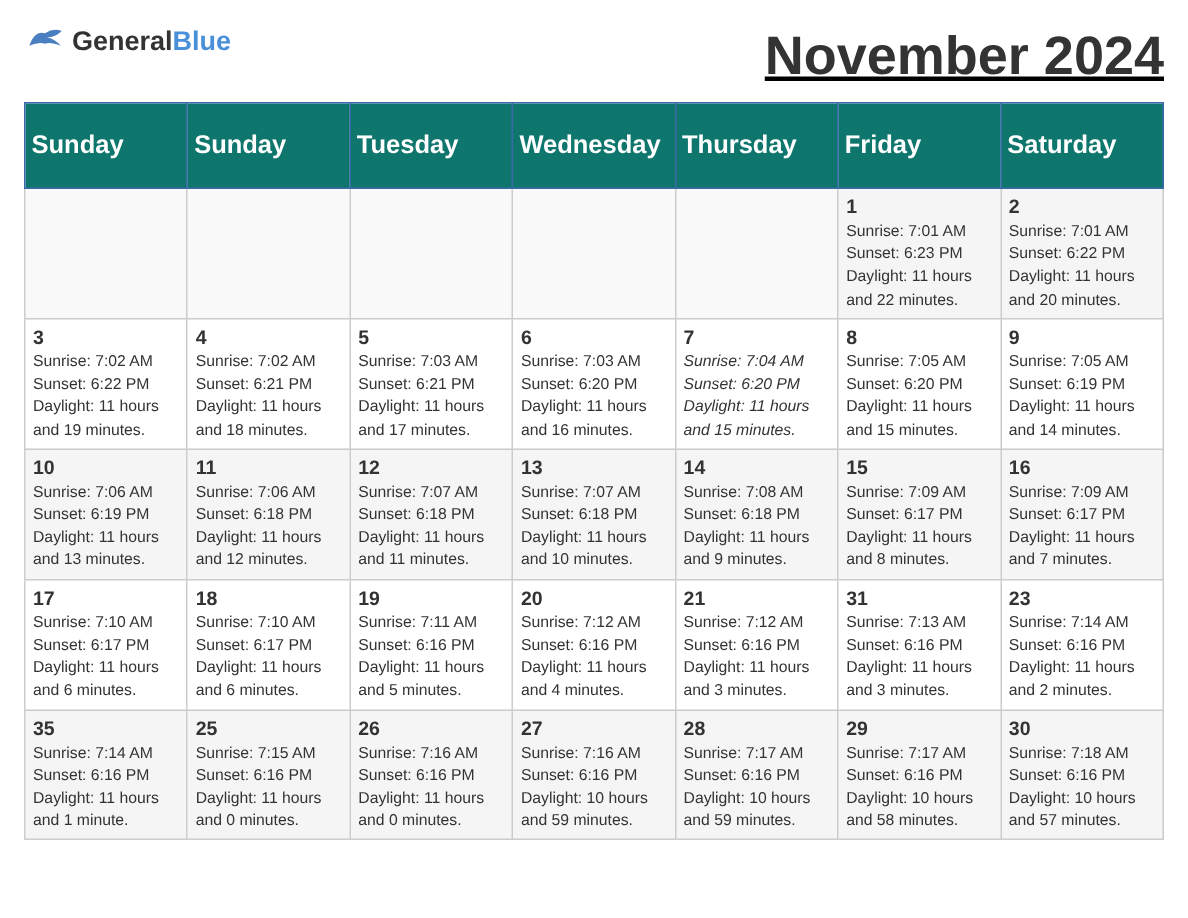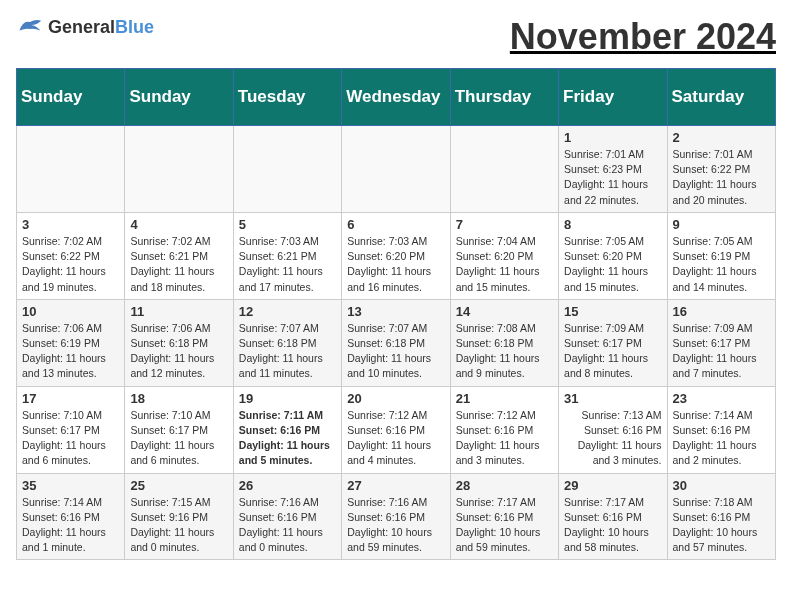--- a/index.html
+++ b/index.html
@@ -162,21 +162,21 @@
 Daylight: 11 hours and 17 minutes.</div>
         </td>
         <td>
           <span class="day-num">6</span>
           <div class="day-info" style="white-space: pre-line;">Sunrise: 7:03 AM
 Sunset: 6:20 PM
 Daylight: 11 hours and 16 minutes.</div>
         </td>
         <td>
           <span class="day-num">7</span>
-          <div class="day-info" style="white-space: pre-line;">Sunrise: 7:04 AM
+          <div class="day-info" style="white-space: pre-line; font-style: italic;">Sunrise: 7:04 AM
 Sunset: 6:20 PM
 Daylight: 11 hours and 15 minutes.</div>
         </td>
         <td>
           <span class="day-num">8</span>
           <div class="day-info" style="white-space: pre-line;">Sunrise: 7:05 AM
 Sunset: 6:20 PM
 Daylight: 11 hours and 15 minutes.</div>
         </td>
         <td>
@@ -238,60 +238,60 @@
 Daylight: 11 hours and 6 minutes.</div>
         </td>
         <td>
           <span class="day-num">18</span>
           <div class="day-info" style="white-space: pre-line;">Sunrise: 7:10 AM
 Sunset: 6:17 PM
 Daylight: 11 hours and 6 minutes.</div>
         </td>
         <td>
           <span class="day-num">19</span>
-          <div class="day-info" style="white-space: pre-line; font-weight: bold;">Sunrise: 7:11 AM
+          <div class="day-info" style="white-space: pre-line;">Sunrise: 7:11 AM
 Sunset: 6:16 PM
 Daylight: 11 hours and 5 minutes.</div>
         </td>
         <td>
           <span class="day-num">20</span>
           <div class="day-info" style="white-space: pre-line;">Sunrise: 7:12 AM
 Sunset: 6:16 PM
 Daylight: 11 hours and 4 minutes.</div>
         </td>
         <td>
           <span class="day-num">21</span>
           <div class="day-info" style="white-space: pre-line;">Sunrise: 7:12 AM
 Sunset: 6:16 PM
 Daylight: 11 hours and 3 minutes.</div>
         </td>
         <td>
           <span class="day-num">31</span>
-          <div class="day-info" style="white-space: pre-line; text-align: right;">Sunrise: 7:13 AM
+          <div class="day-info" style="white-space: pre-line;">Sunrise: 7:13 AM
 Sunset: 6:16 PM
 Daylight: 11 hours and 3 minutes.</div>
         </td>
         <td>
           <span class="day-num">23</span>
           <div class="day-info" style="white-space: pre-line;">Sunrise: 7:14 AM
 Sunset: 6:16 PM
 Daylight: 11 hours and 2 minutes.</div>
         </td>
       </tr>
       <tr>
         <td>
           <span class="day-num">35</span>
           <div class="day-info" style="white-space: pre-line;">Sunrise: 7:14 AM
 Sunset: 6:16 PM
 Daylight: 11 hours and 1 minute.</div>
         </td>
         <td>
           <span class="day-num">25</span>
           <div class="day-info" style="white-space: pre-line;">Sunrise: 7:15 AM
-Sunset: 9:16 PM
+Sunset: 6:16 PM
 Daylight: 11 hours and 0 minutes.</div>
         </td>
         <td>
           <span class="day-num">26</span>
           <div class="day-info" style="white-space: pre-line;">Sunrise: 7:16 AM
 Sunset: 6:16 PM
 Daylight: 11 hours and 0 minutes.</div>
         </td>
         <td>
           <span class="day-num">27</span>

